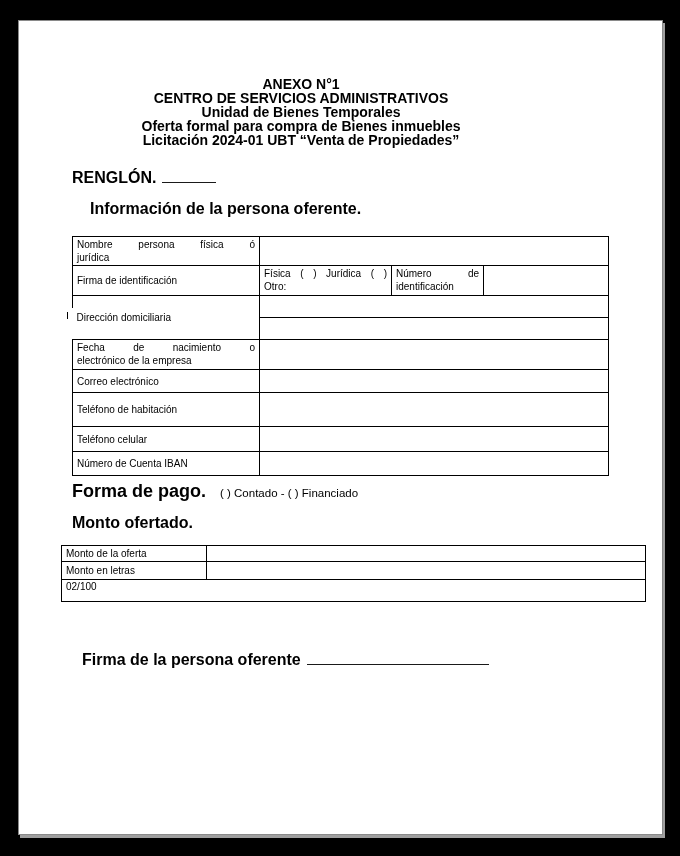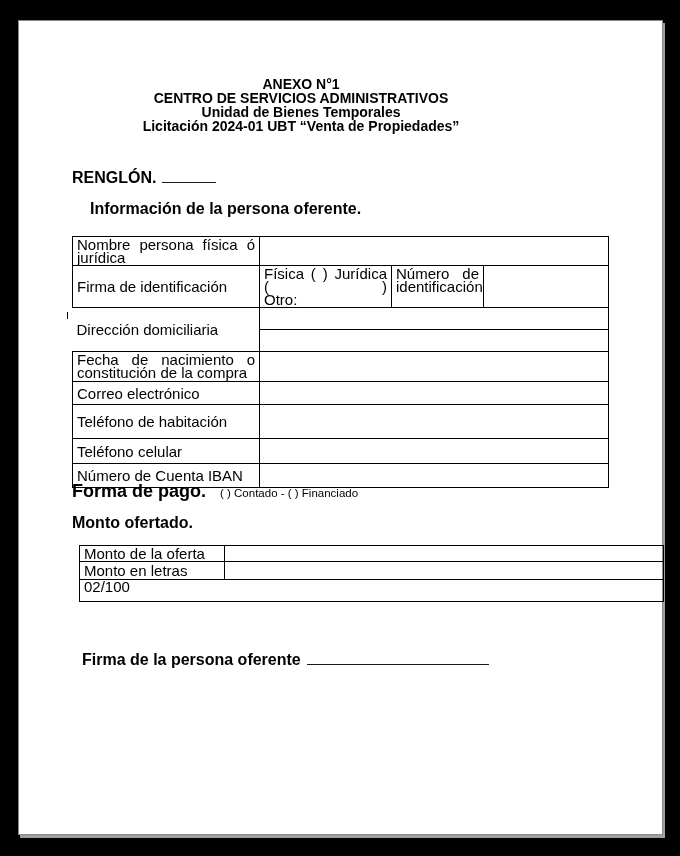--- a/index.html
+++ b/index.html
@@ -33,26 +33,26 @@
     border-bottom: 1.5px solid #1a1a1a;
     vertical-align: baseline; margin-left: 6px;
   }
   .blank.short { width: 54px; }
   .blank.long  { width: 182px; }
   table { border-collapse: collapse; table-layout: fixed; position: absolute; }
   td {
     border: 1px solid #000000;
     padding: 1px 4px;
     vertical-align: middle;
-    font-size: 15px; line-height: 13px;
+    font-size: 10px; line-height: 13px;
     overflow: hidden;
     margin-left: 28px;
   }
   .t1 { left: 53px; top: 215px; width: 536px; }
-  .t2 { left: 60px; top: 524px; width: 584px; }
+  .t2 { left: 42px; top: 524px; width: 584px; }
   .t2 td { padding: 0 4px; }
   .jline { display: block; text-align: justify; text-align-last: justify; }
   .line  { display: block; }
   .noleft { border-left: none; }
   .vtop { vertical-align: top; }
   .forma {
     position: absolute; left: 53px; top: 463px;
     font-size: 11.5px; line-height: 14px;
   }
   .forma .fp-label { font-weight: bold; font-size: 18px; }
@@ -63,20 +63,21 @@
 </style>
 </head>
 <body>
 
 <div class="page">
 
   <div class="hdr">
     <div>ANEXO N°1</div>
     <div>CENTRO DE SERVICIOS ADMINISTRATIVOS</div>
     <div>Unidad de Bienes Temporales</div>
+    <div>Oferta formal para compra de Bienes inmuebles</div>
     <div>Licitación 2024-01 UBT “Venta de Propiedades”</div>
   </div>
 
   <div class="label-line renglon">
     <span>RENGLÓN.</span><span class="blank short"></span>
   </div>
 
   <div class="label-line sec-info">Información de la persona oferente.</div>
 
   <table class="t1">
@@ -109,21 +110,21 @@
     <tr style="height:22px">
       <td rowspan="2" class="noleft">Dirección domiciliaria</td>
       <td colspan="3"></td>
     </tr>
     <tr style="height:22px">
       <td colspan="3"></td>
     </tr>
     <tr style="height:30px">
       <td class="vtop">
         <span class="jline">Fecha de nacimiento o</span>
-        <span class="line">constitución de la compra</span>
+        <span class="line">electrónico de la empresa</span>
       </td>
       <td colspan="3"></td>
     </tr>
     <tr style="height:23px">
       <td>Correo electrónico</td>
       <td colspan="3"></td>
     </tr>
     <tr style="height:34px">
       <td>Teléfono de habitación</td>
       <td colspan="3"></td>

